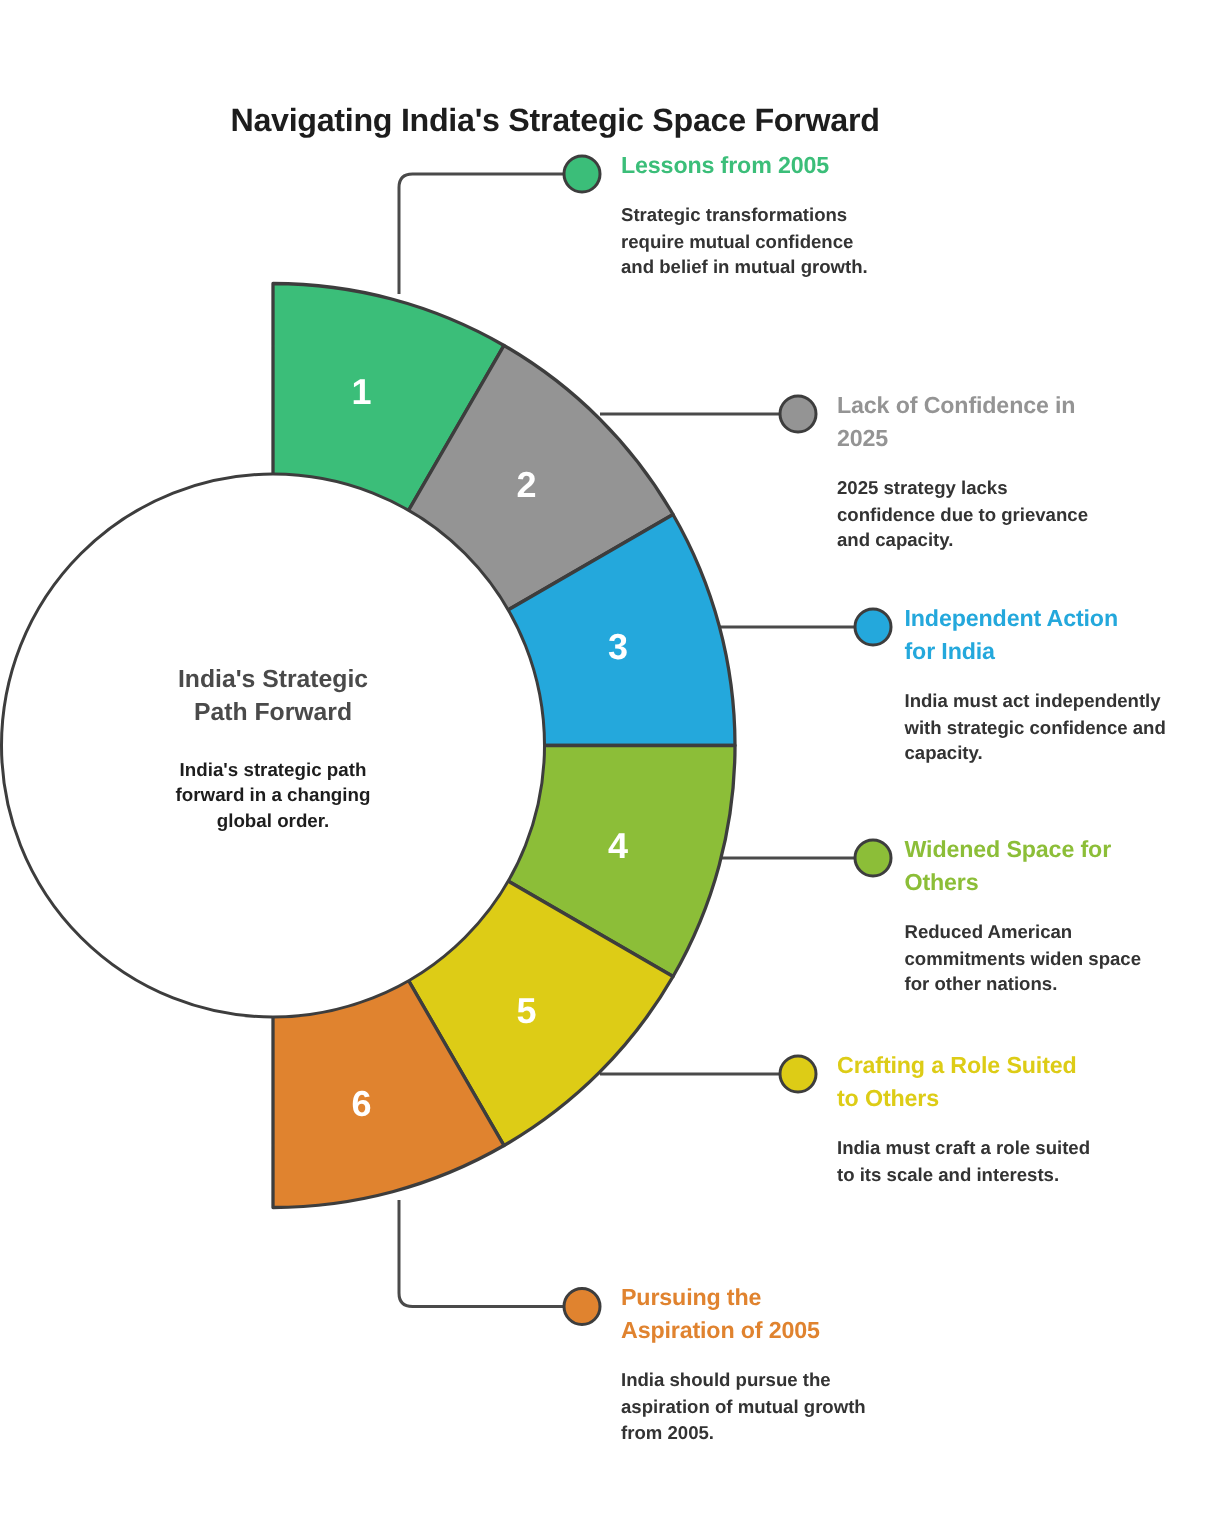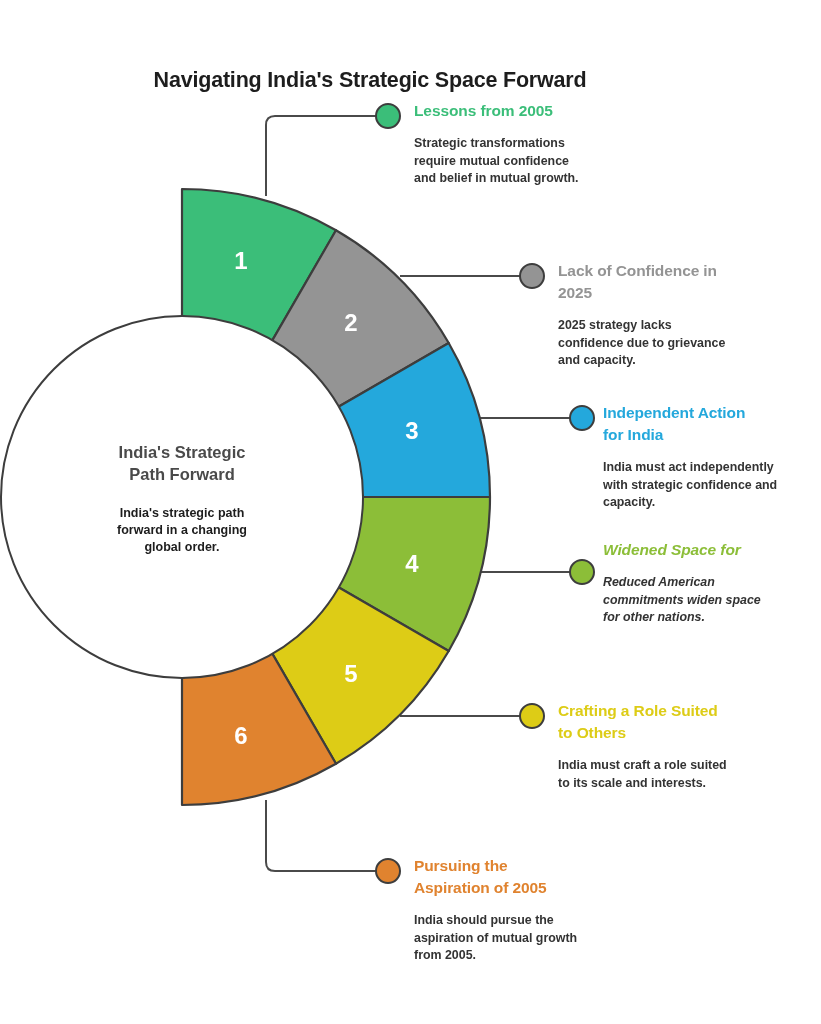--- a/index.html
+++ b/index.html
@@ -127,23 +127,24 @@
       <div>Independent Action</div>
       <div>for India</div>
     </div>
     <div class="label-desc">
       <div>India must act independently</div>
       <div>with strategic confidence and</div>
       <div>capacity.</div>
     </div>
   </div>
 
-  <div class="label-block" style="left:603px;top:539px;width:200px;font-style:italic;">
+  <div class="label-block" style="left:603px;top:556px;width:200px;">
     <div class="label-title" style="color: rgb(140, 190, 56);">
       <div>Widened Space for</div>
+      <div>Others</div>
     </div>
     <div class="label-desc">
       <div>Reduced American</div>
       <div>commitments widen space</div>
       <div>for other nations.</div>
     </div>
   </div>
 
   <div class="label-block" style="left:558px;top:700px;width:215px;">
     <div class="label-title" style="color: rgb(221, 204, 22);">

